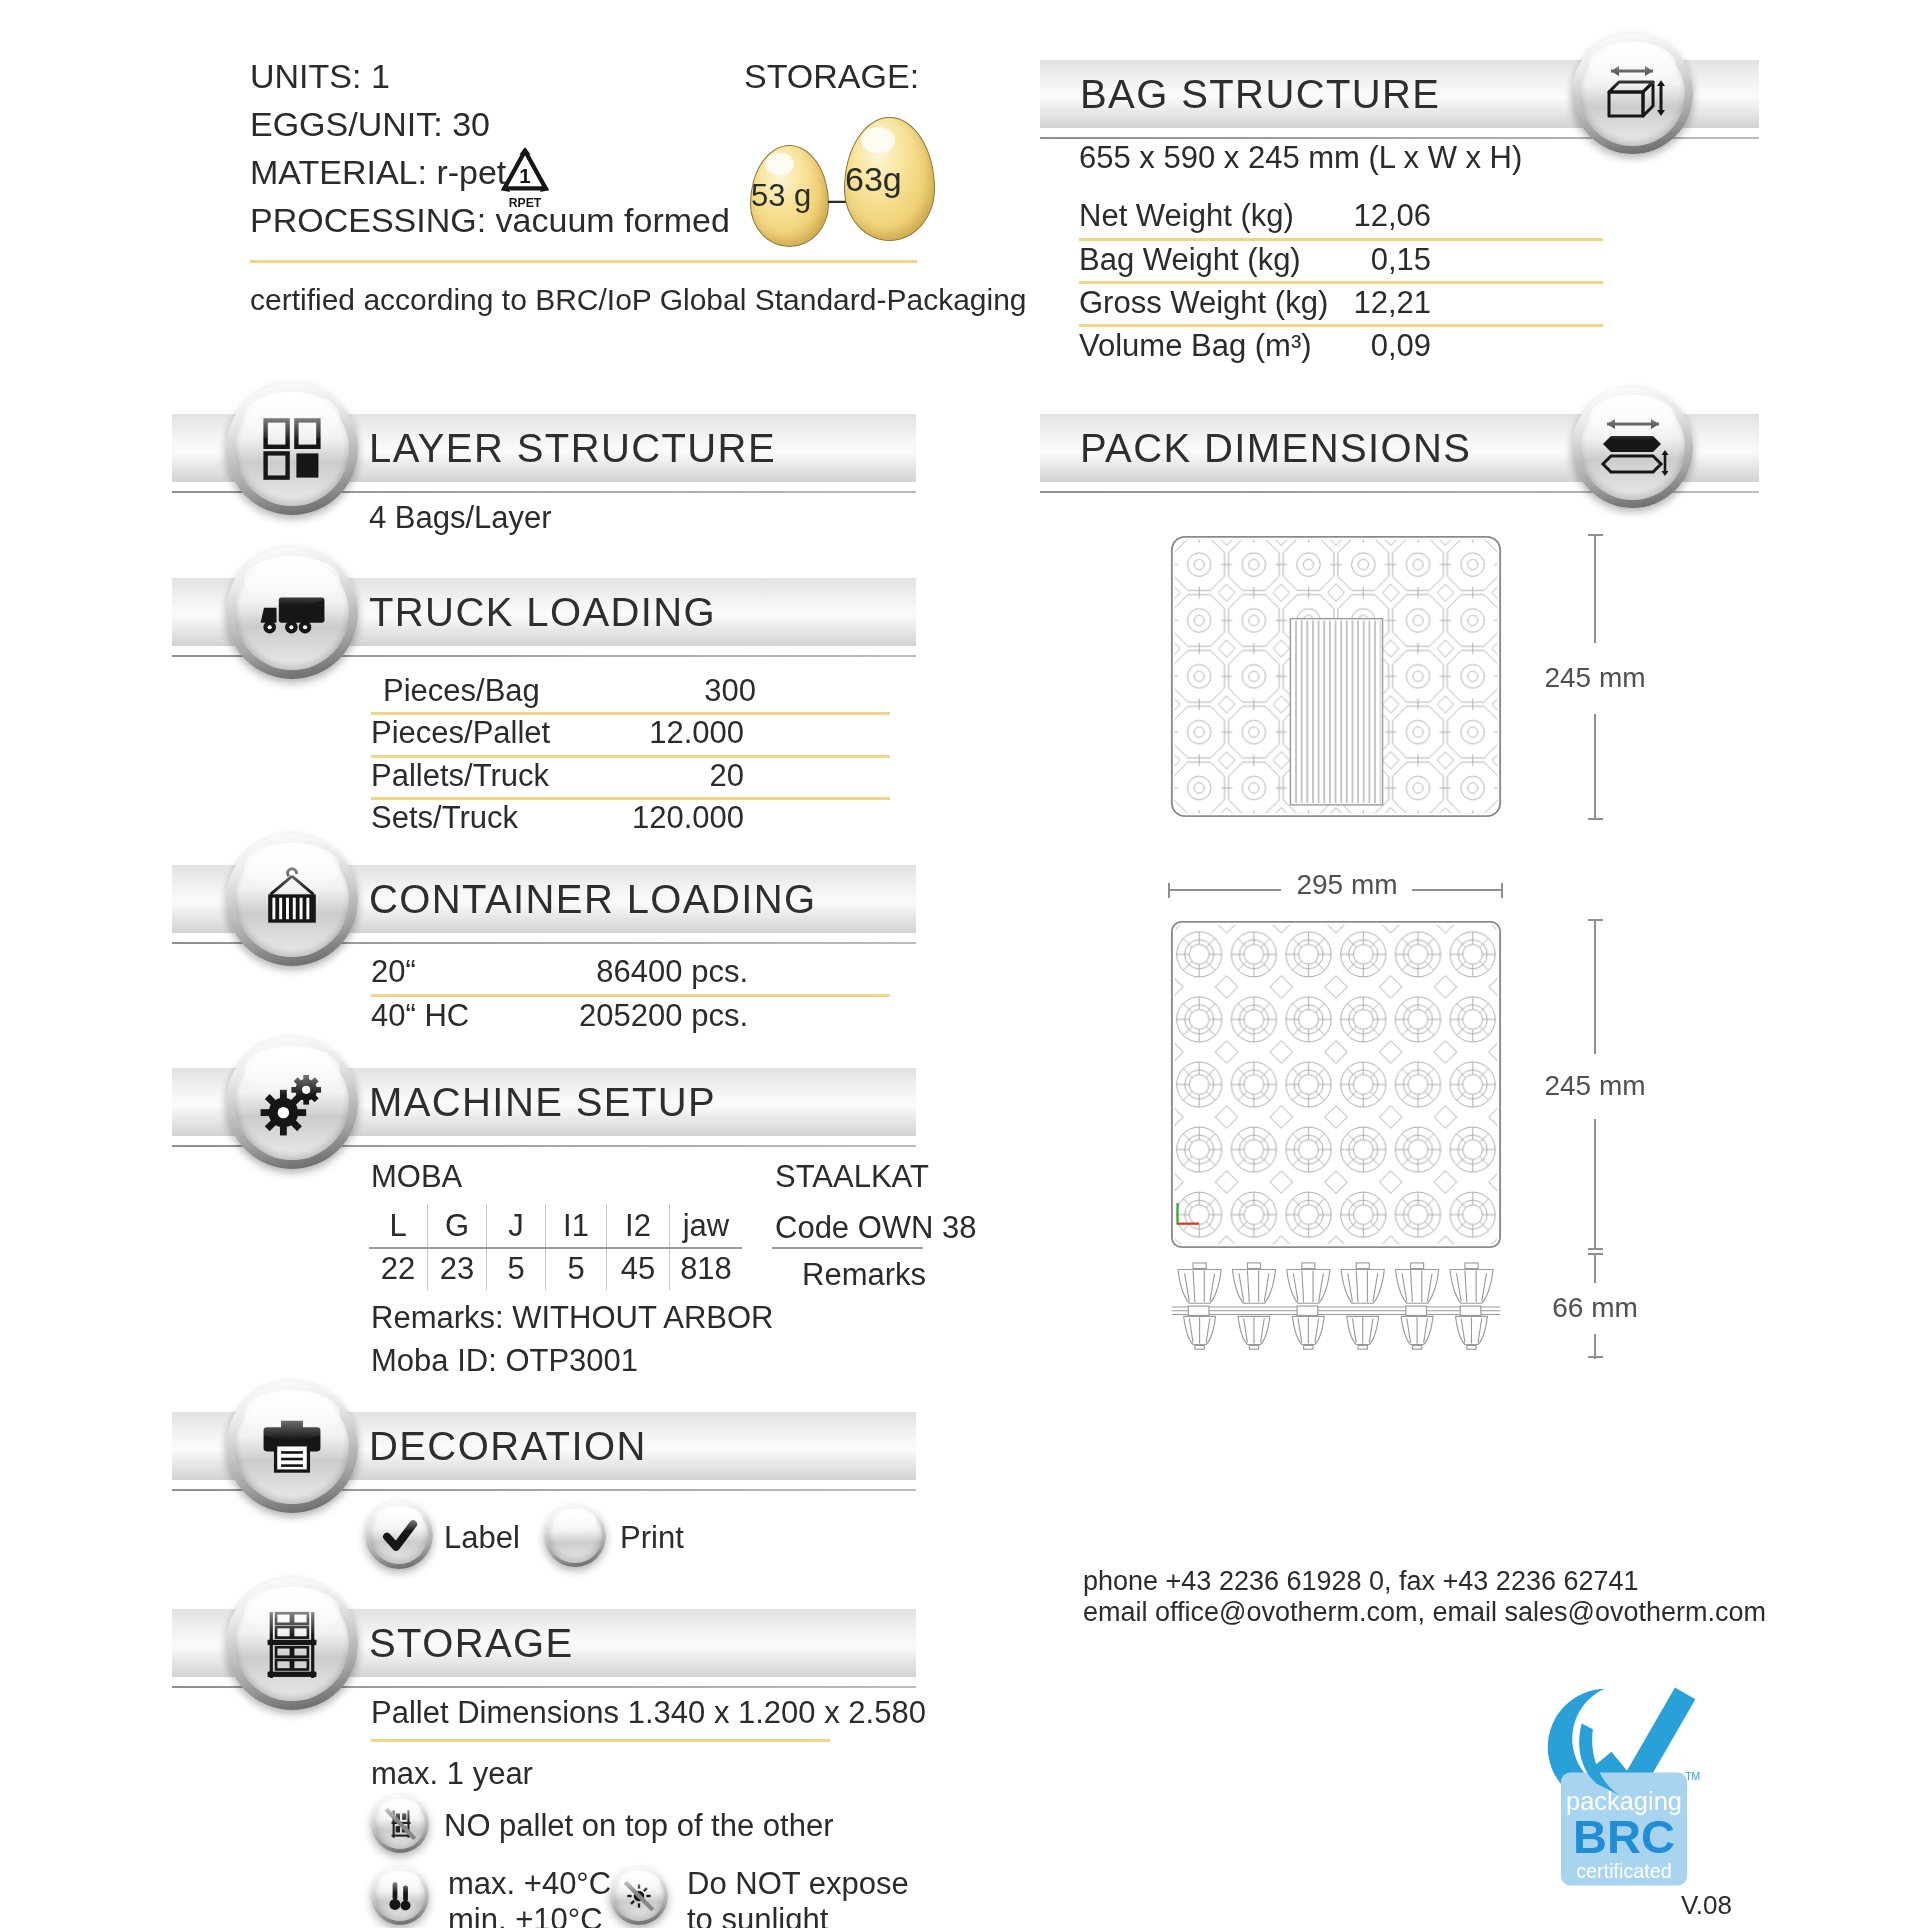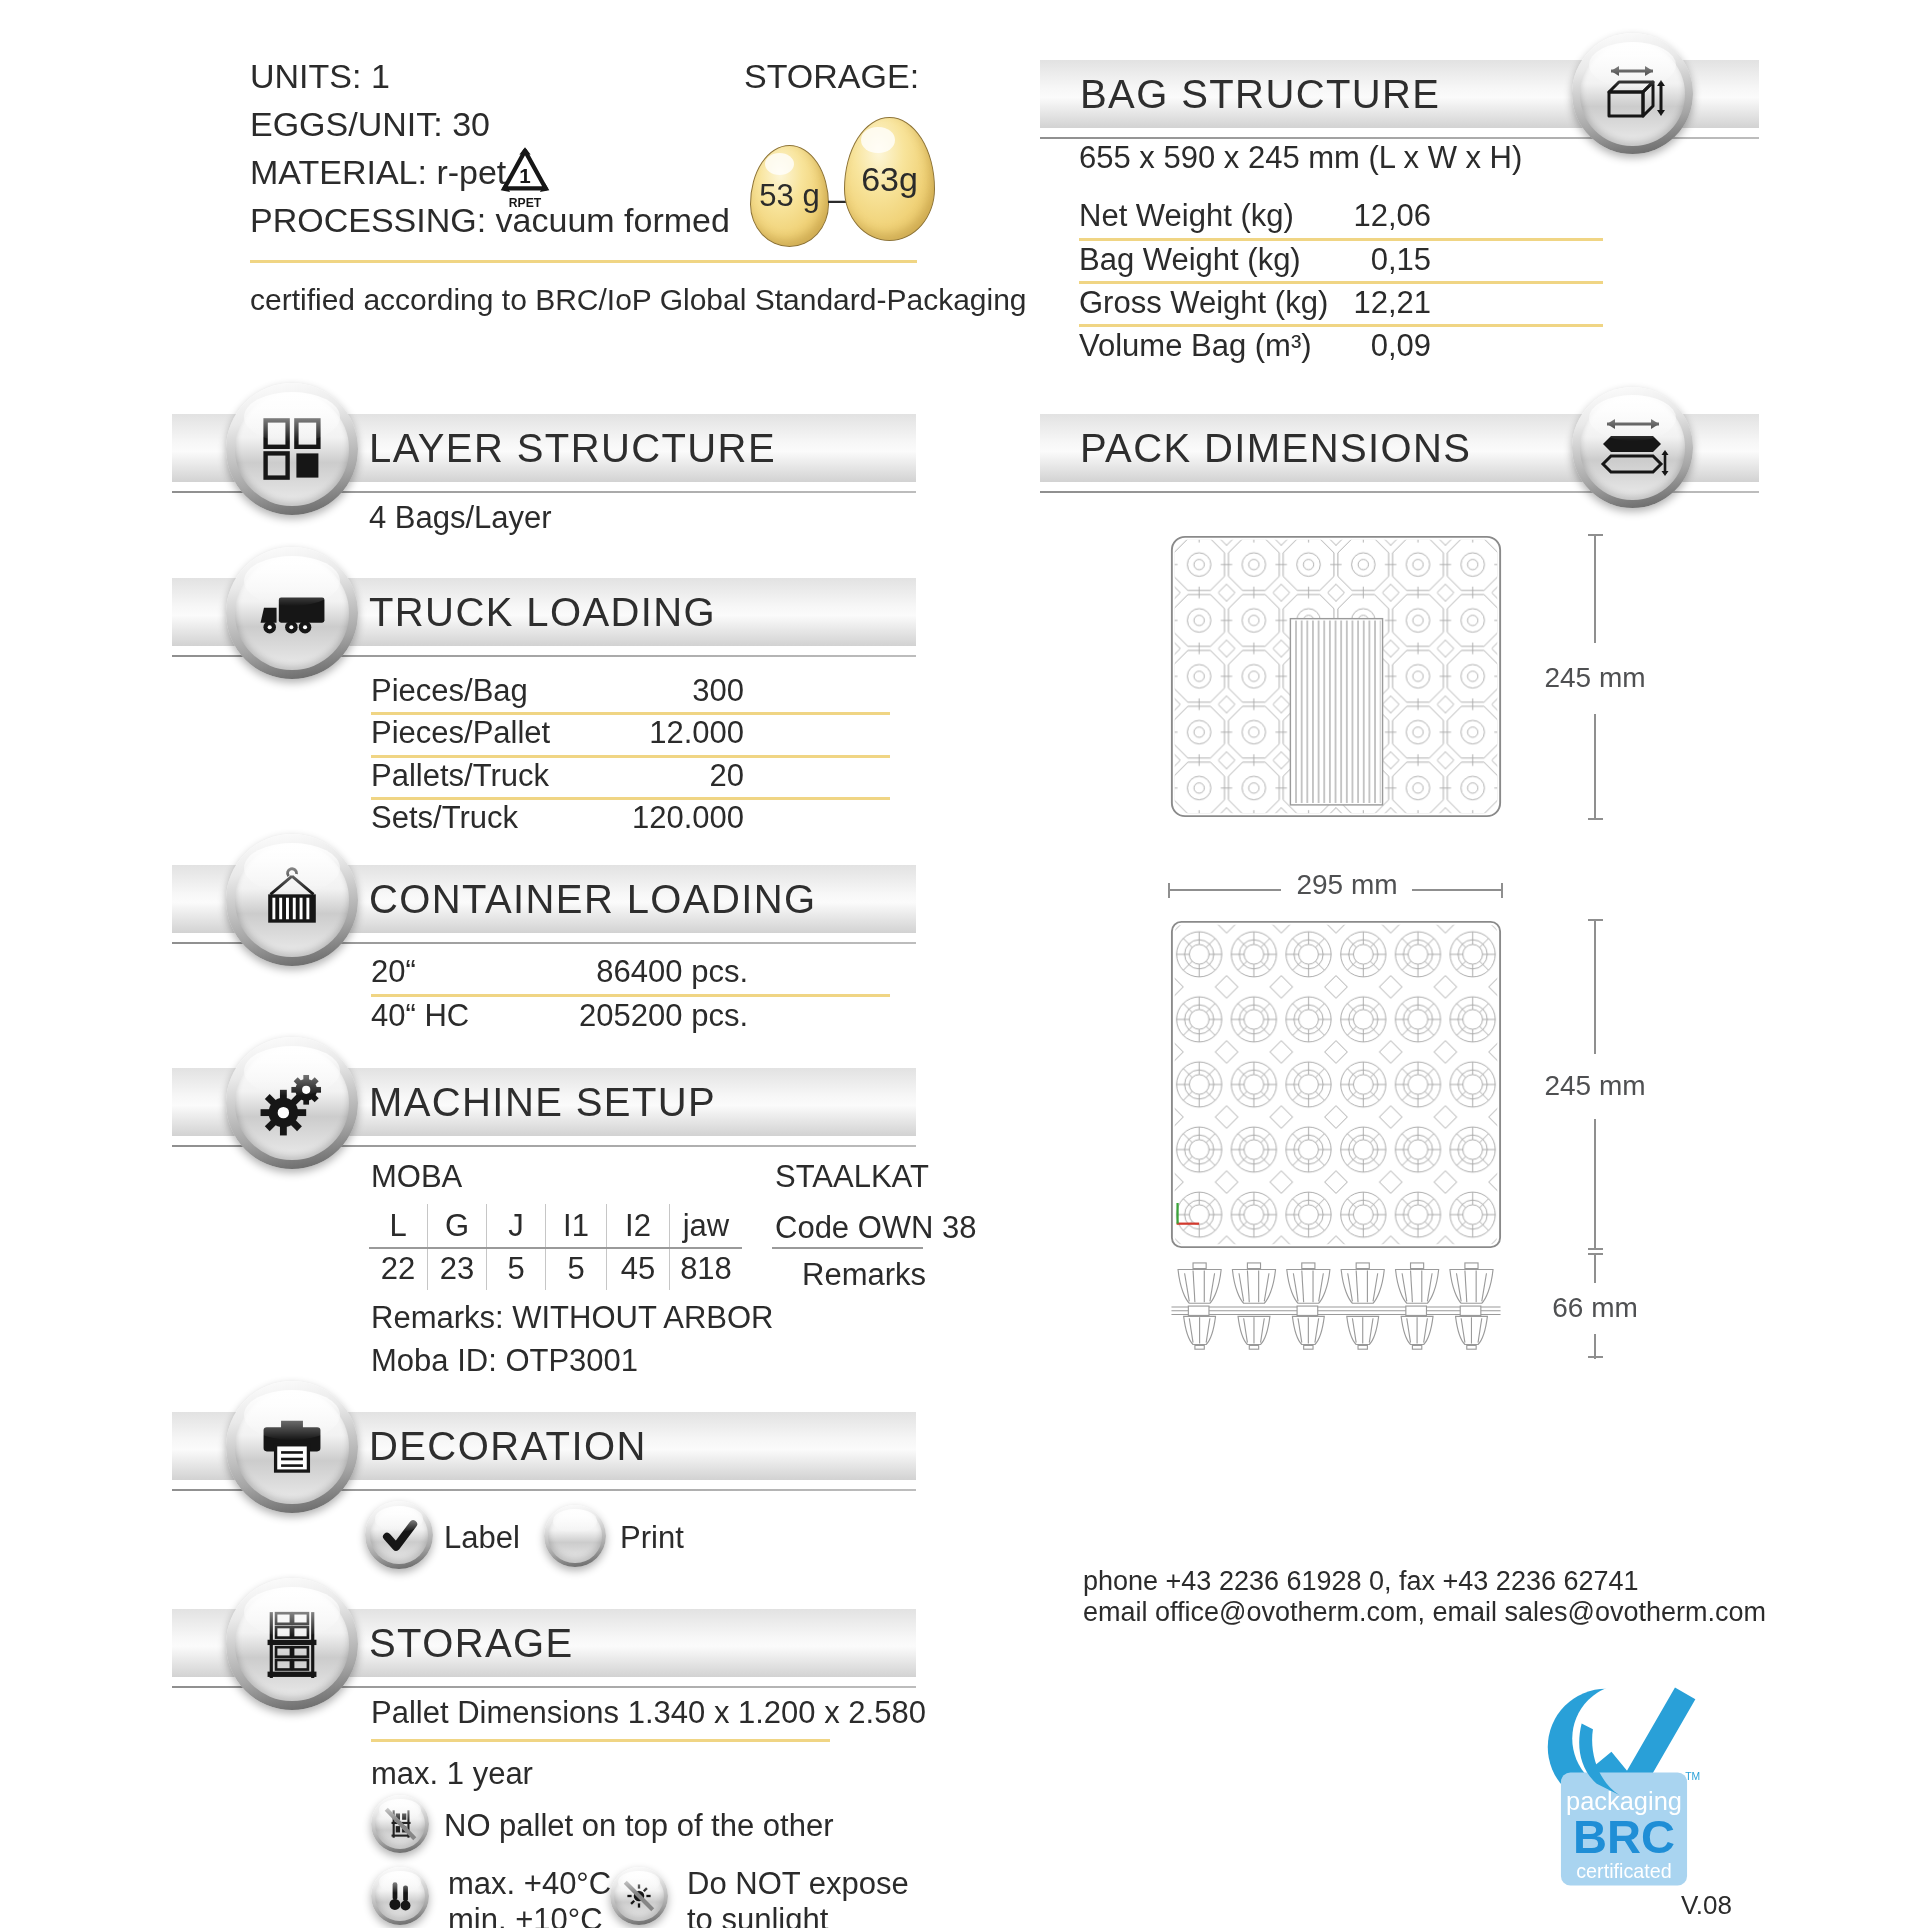--- a/index.html
+++ b/index.html
@@ -25,21 +25,21 @@
        box-shadow:inset 0 -3.8px 6.6px rgba(0,0,0,.18);}
   .orb .glyph{position:absolute;inset:0;display:flex;align-items:center;justify-content:center;z-index:1;}
   .orb .shine{position:absolute;left:14%;right:14%;top:7%;height:38%;border-radius:50%;z-index:2;
        background:linear-gradient(180deg,rgba(255,255,255,.95),rgba(255,255,255,0));}
   .ysep{position:absolute;height:2.8px;background:#f0d584;}
   .kv{position:absolute;display:flex;justify-content:space-between;font-size:31px;}
   .egg{position:absolute;border:1.9px solid #8d7336;
        border-radius:50% 50% 50% 50% / 58% 58% 42% 42%;
        background:radial-gradient(ellipse at 38% 28%, #fdf6d8 0%, #f8e49b 32%, #f0d278 62%, #e0ba58 100%);
        box-shadow:inset -3.8px -6.6px 9.4px rgba(150,110,30,.30);
-       display:flex;align-items:center;justify-content:center;}
+       display:flex;align-items:center;}
   .egg::before{content:"";position:absolute;left:18%;top:7%;width:38%;height:22%;
        border-radius:50%;background:rgba(255,255,255,.78);}
   .egg span{position:relative;z-index:1;color:#2b2b2b;}
   
   .mcol{display:flex;flex-direction:column;text-align:center;font-size:31px;}
   .mcol .mh{height:43px;display:flex;align-items:center;justify-content:center;}
   .mcol .mv{height:43px;display:flex;align-items:center;justify-content:center;}
   .mcol + .mcol{border-left:1.9px solid #c6c6c6;}
   .rule{position:absolute;background:#9a9a9a;}
   .dimline{position:absolute;background:#8f8f8f;}
@@ -156,21 +156,21 @@
           <circle cx="12" cy="36" r="1.8" fill="#fff"></circle>
         <circle cx="31" cy="36" r="5.5" fill="#161616"></circle>
           <circle cx="31" cy="36" r="1.8" fill="#fff"></circle>
         <circle cx="43" cy="36" r="5.5" fill="#161616"></circle>
           <circle cx="43" cy="36" r="1.8" fill="#fff"></circle>
       </svg>
     </div>
     <div class="shine"></div>
   </div>
 
-  <div class="kv" style="left:371px;top:665px;width:373px">
+  <div class="kv" style="left:383px;top:665px;width:373px">
     <span>Pieces/Bag</span>
     <span>300</span>
   </div>
   <div class="ysep" style="left:371px;top:704px;width:519px"></div>
   <div class="kv" style="left:371px;top:707px;width:373px">
     <span>Pieces/Pallet</span>
     <span>12.000</span>
   </div>
   <div class="ysep" style="left:371px;top:747px;width:519px"></div>
   <div class="kv" style="left:371px;top:750px;width:373px">

